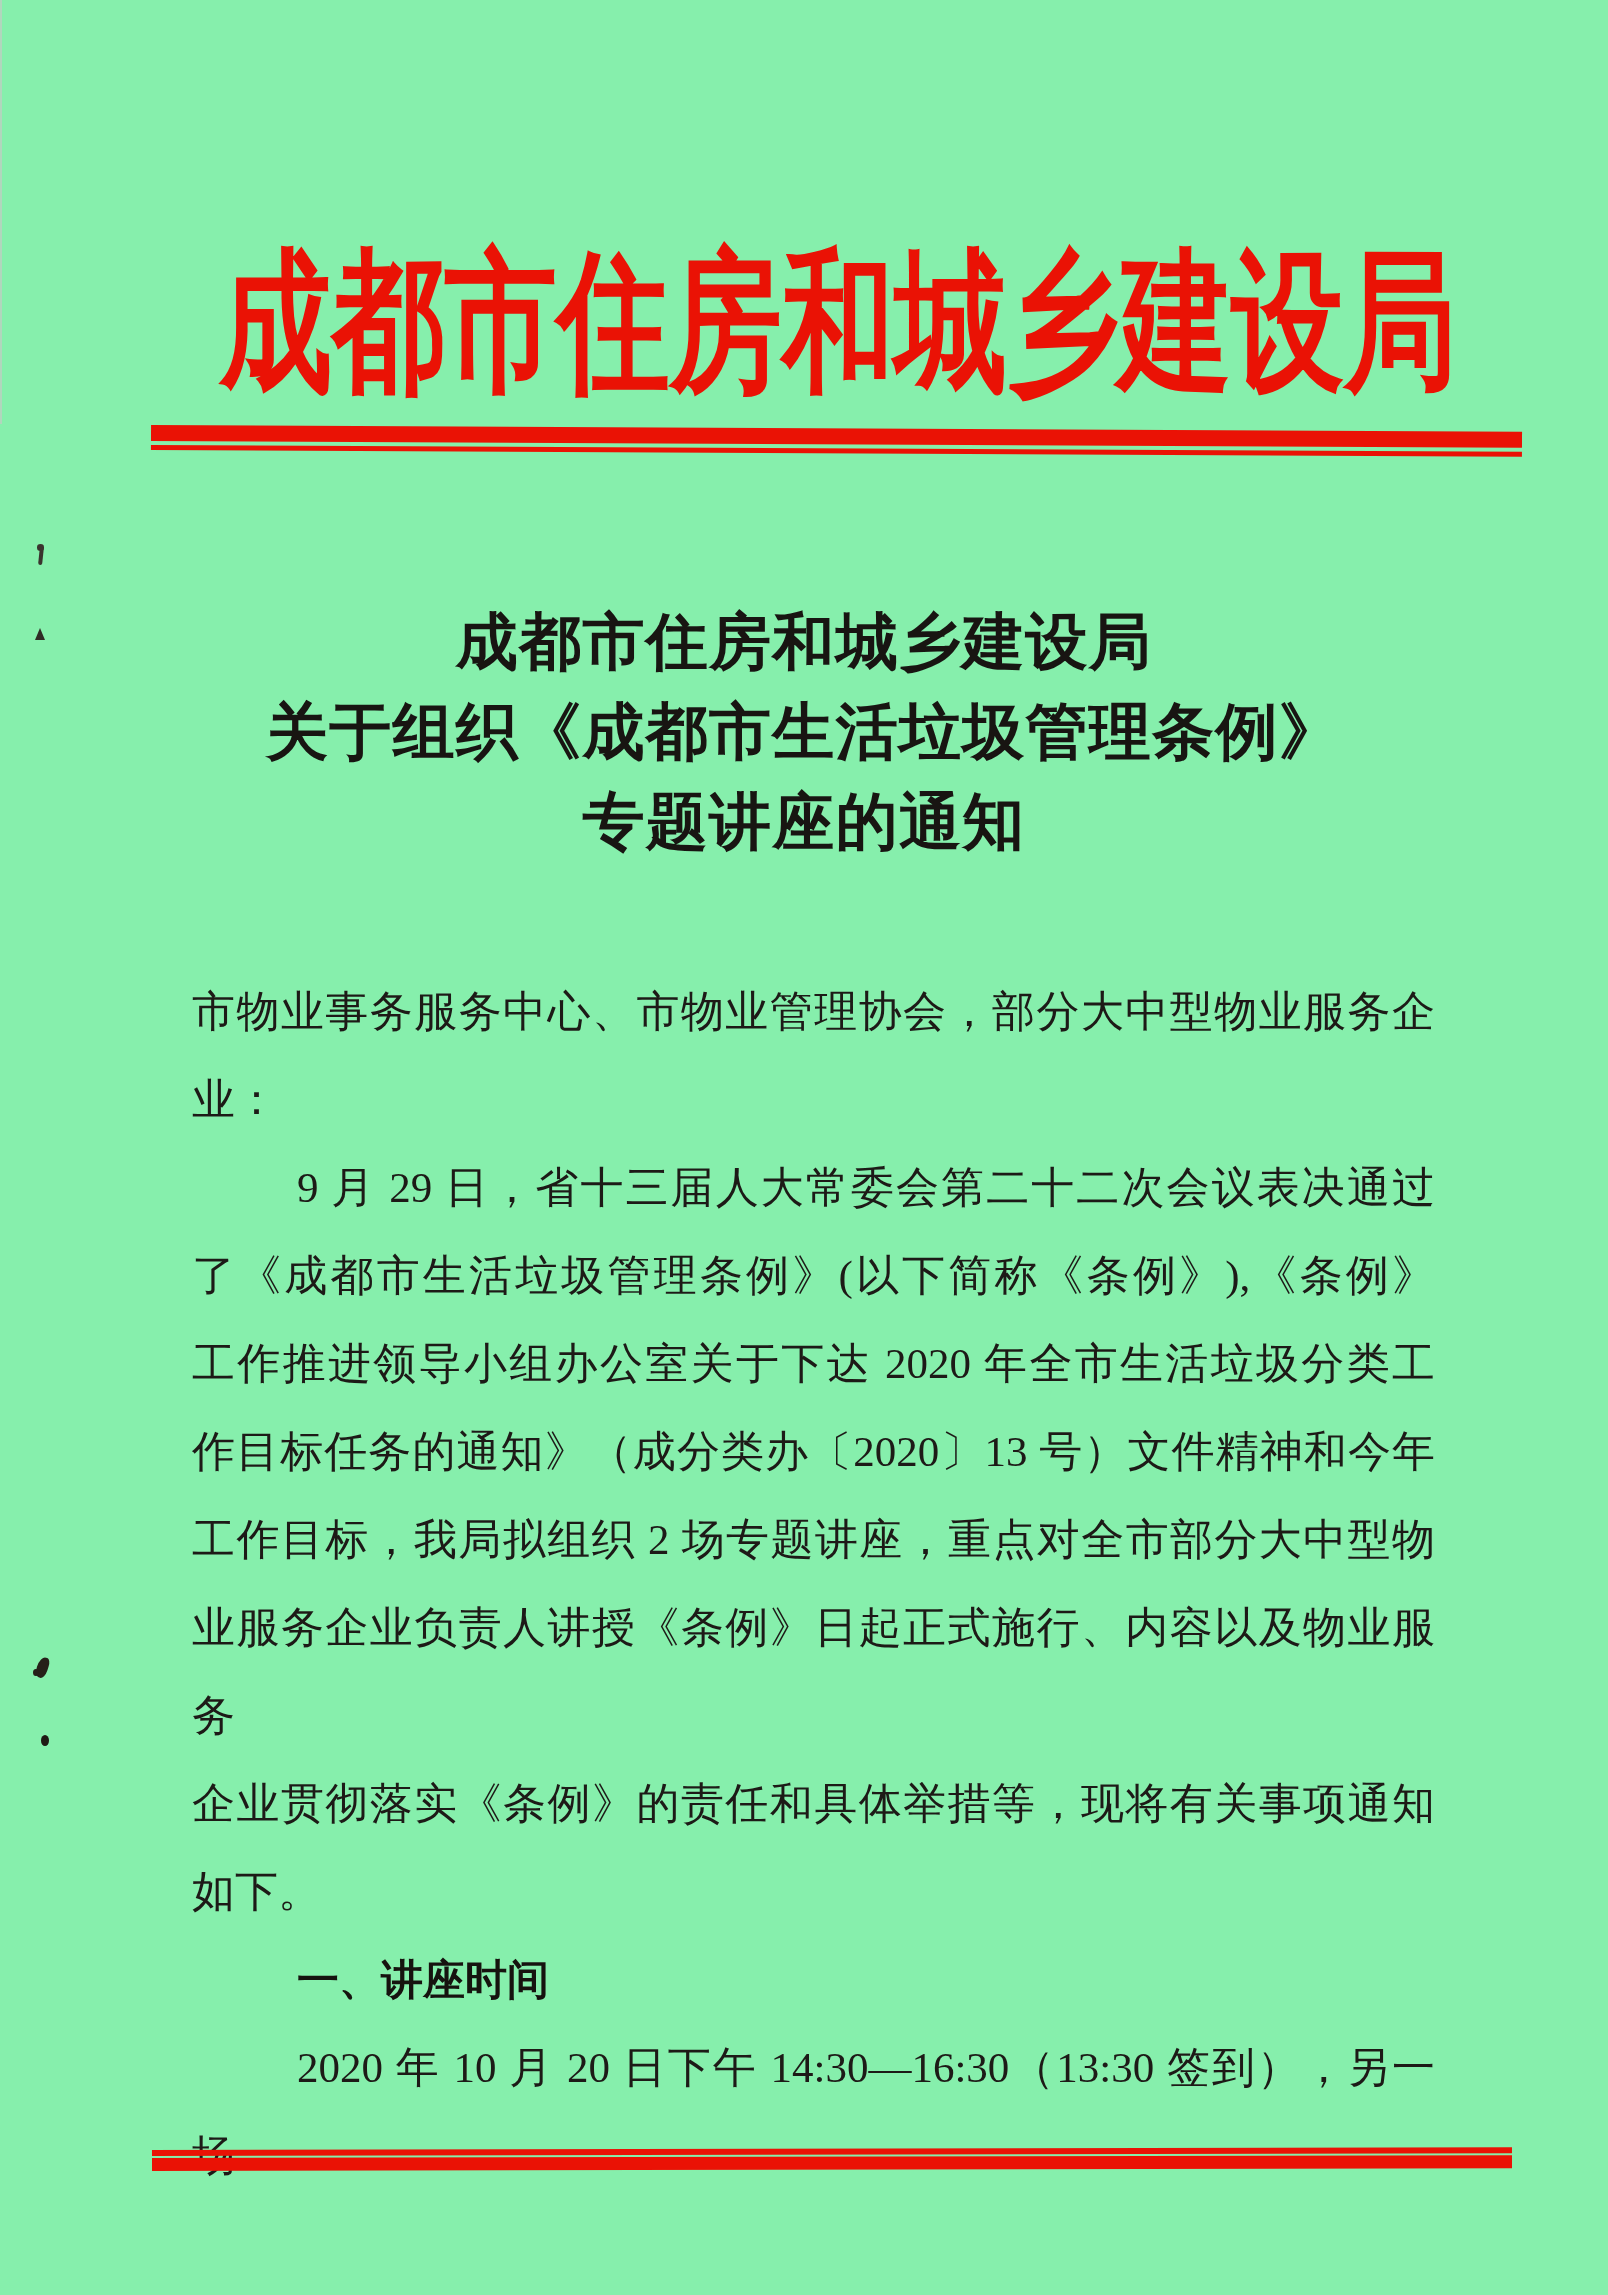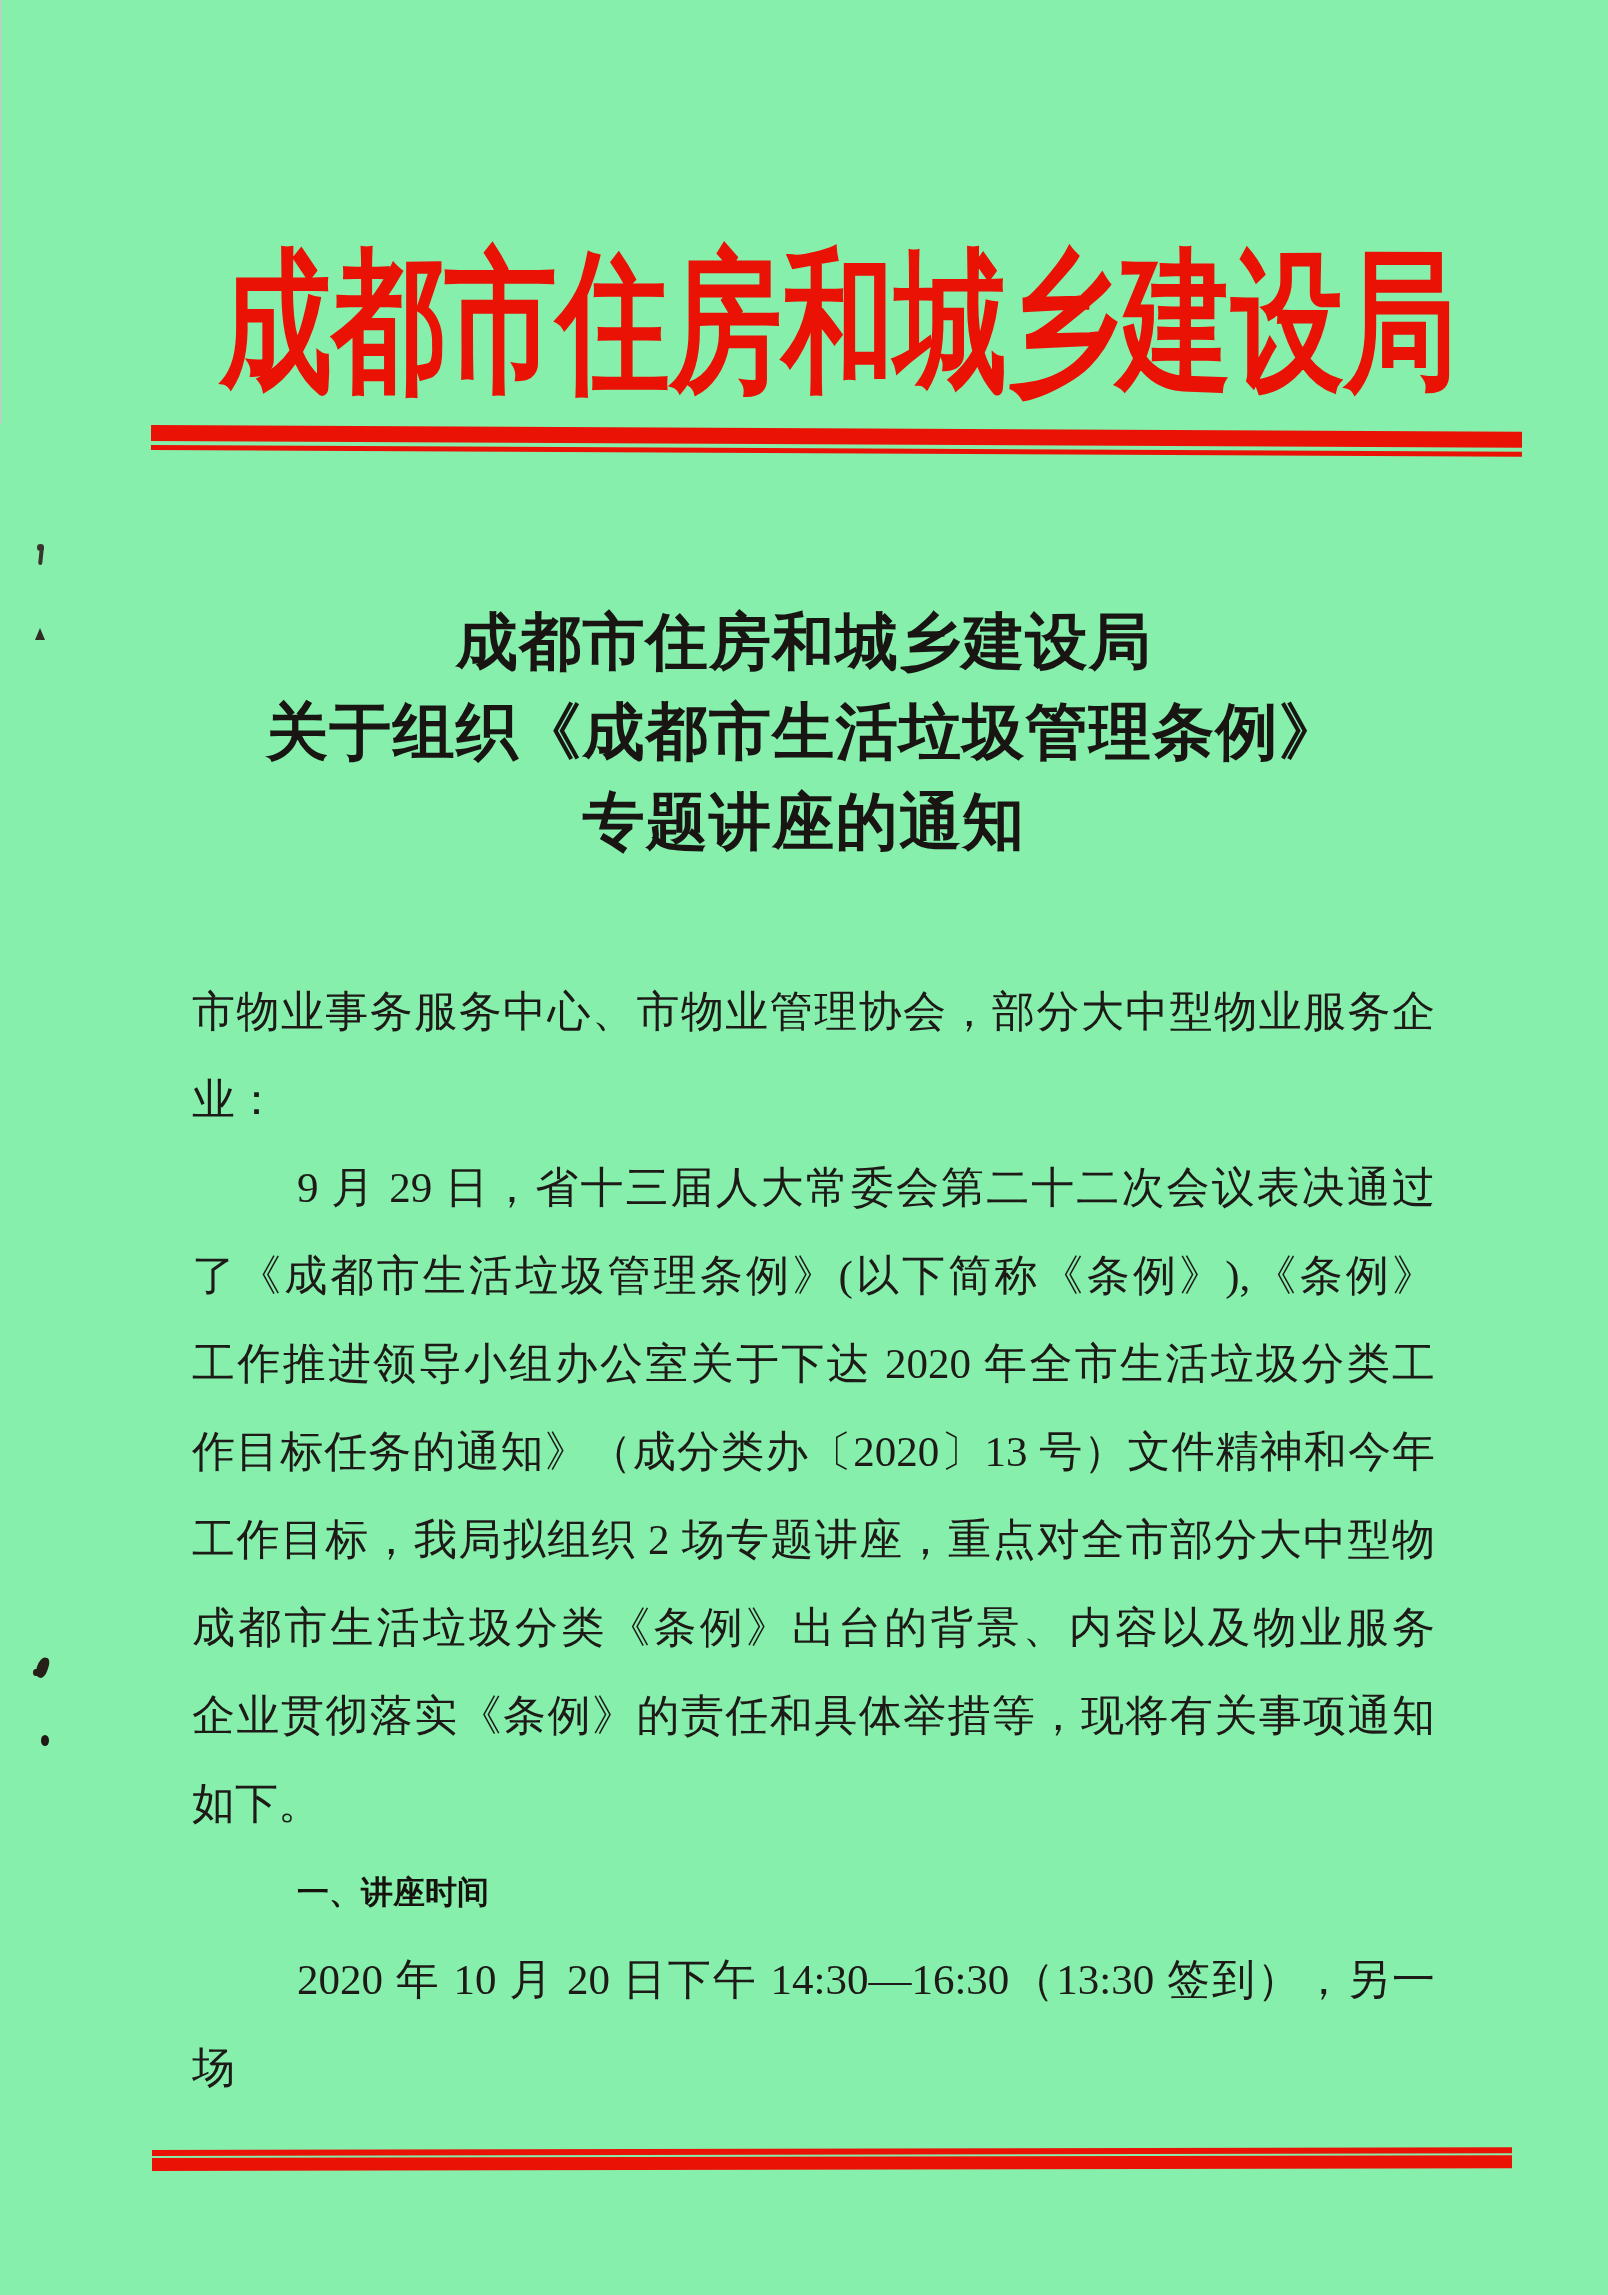--- a/index.html
+++ b/index.html
@@ -59,21 +59,21 @@
     position:absolute; top:968px; left:192px; width:1243px;
     color:#1d1a17;
     font-size:43px; line-height:88px;
   }
   .body-text .line { width:100%; }
   .just { text-align:justify; text-align-last:justify; }
   .ind  { text-indent:105px; }
   .heading {
     font-family:"Liberation Sans", sans-serif;
     font-weight:700;
-    font-size:32px;
+    font-size:42px;
     color:#16130f;
   }
 
   
   .sep-bottom {
     position:absolute; top:2150px; left:152px; width:1360px;
     transform:rotate(-0.12deg); transform-origin:left center;
   }
   .sep-bottom .thin  { height:5.9px;  background:#ea1205; }
   .sep-bottom .thick { height:13px; background:#ea1205; margin-top:2px; }
@@ -114,21 +114,21 @@
   </div>
 
   <div class="body-text">
     <div class="line just">市物业事务服务中心、市物业管理协会，部分大中型物业服务企</div>
     <div class="line">业：</div>
     <div class="line ind just">9 月 29 日，省十三届人大常委会第二十二次会议表决通过</div>
     <div class="line just">了《成都市生活垃圾管理条例》(以下简称《条例》),《条例》</div>
     <div class="line just">工作推进领导小组办公室关于下达 2020 年全市生活垃圾分类工</div>
     <div class="line just">作目标任务的通知》（成分类办〔2020〕13 号）文件精神和今年</div>
     <div class="line just">工作目标，我局拟组织 2 场专题讲座，重点对全市部分大中型物</div>
-    <div class="line just">成都市生活垃圾分类《条例》出台的背景、内容以及物业服务</div>
+    <div class="line just">业服务企业负责人讲授《条例》日起正式施行、内容以及物业服务</div>
     <div class="line just">企业贯彻落实《条例》的责任和具体举措等，现将有关事项通知</div>
     <div class="line">如下。</div>
     <div class="line ind heading">一、讲座时间</div>
     <div class="line ind just">2020 年 10 月 20 日下午 14:30—16:30（13:30 签到），另一场</div>
   </div>
 
   <div class="sep-bottom">
     <div class="thin"></div>
     <div class="thick"></div>
   </div>

